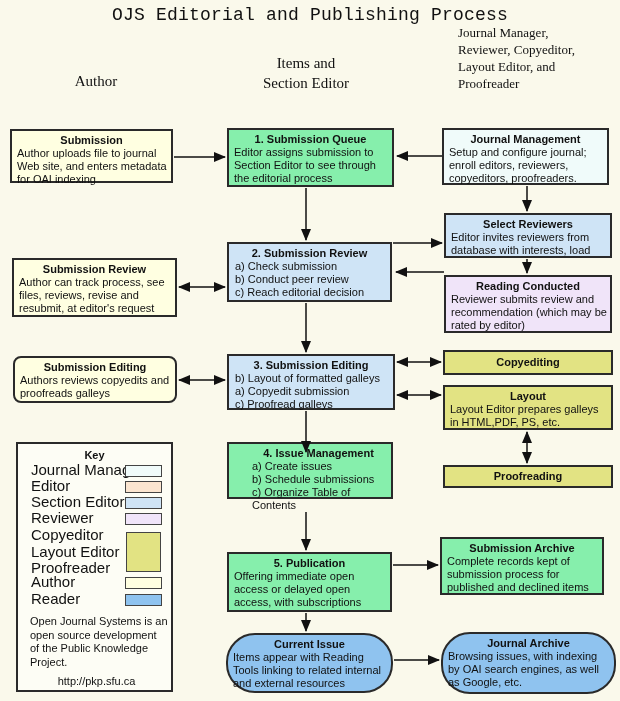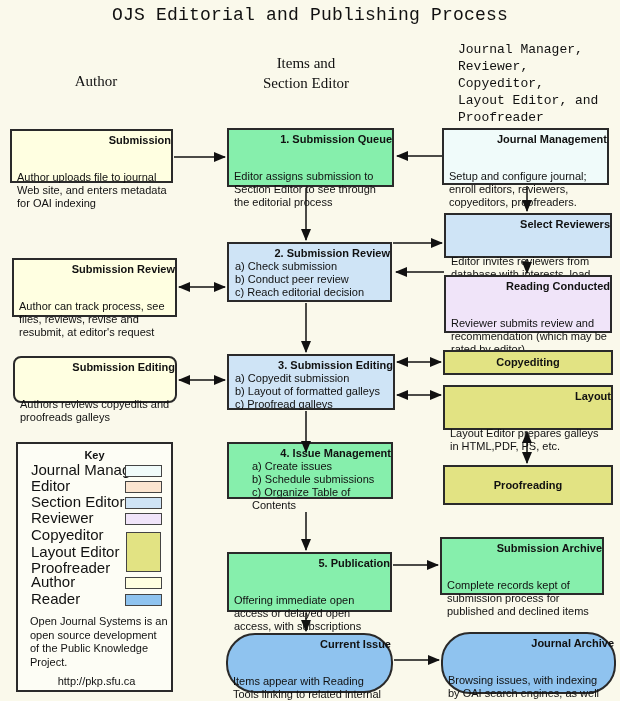--- a/index.html
+++ b/index.html
@@ -12,31 +12,31 @@
     overflow:hidden;
   }
   .serif{font-family:"Liberation Serif","DejaVu Serif",serif;}
   #diagram-title{
     position:absolute;top:5px;left:0;width:620px;
     text-align:center;font-size:18px;letter-spacing:.2px;font-family:Liberation Mono, monospace;
   }
   .col-header{position:absolute;font-size:15px;line-height:20px;}
   #author-header{left:46px;top:71px;width:100px;text-align:center;}
   #editor-header{left:231px;top:53px;width:150px;text-align:center;}
-  #manager-header{left:458px;top:41px;width:156px;font-size:13px;line-height:17px;text-align:left;font-family:Liberation Mono, monospace;}
+  #manager-header{left:458px;top:24px;width:156px;font-size:13px;line-height:17px;text-align:left;}
 
   .pbox{
     position:absolute;
     box-sizing:border-box;
     border:2px solid #2a2a2a;
     font-size:11px;
     line-height:13px;
   }
-  .pbox .bt{font-weight:bold;text-align:right;margin-top:3px;}
-  .pbox .bb{padding:0 3px 0 5px;margin-top:24px;}
+  .pbox .bt{font-weight:bold;text-align:center;margin-top:3px;}
+  .pbox .bb{padding:0 3px 0 5px;}
   .pbox .bl{padding-left:6px;}
   .titleonly{display:flex;align-items:center;justify-content:center;}
   .titleonly .bt{margin-top:0;}
 
   .c-author{background:#FFFFE1;}
   .c-editor{background:#86efac;}
   .c-sectioneditor{background:#CFE4F6;}
   .c-jm{background:#F0FBFA;}
   .c-reviewer{background:#F0E4F9;}
   .c-olive{background:#E2E383;}
@@ -50,21 +50,21 @@
   #box-review            {left:227px;top:242px;width:165px;height:60px;}
   #box-editing           {left:227px;top:354px;width:168px;height:56px;}
   #box-issue             {left:227px;top:442px;width:166px;height:57px;padding-left:17px;}
   #box-publication       {left:227px;top:552px;width:165px;height:60px;}
   #box-current-issue     {left:226px;top:633px;width:167px;height:60px;}
   #box-journal-management{left:442px;top:128px;width:167px;height:57px;}
   #box-select-reviewers  {left:444px;top:213px;width:168px;height:45px;}
   #box-review-conducted  {left:444px;top:275px;width:168px;height:58px;}
   #box-copyediting       {left:443px;top:350px;width:170px;height:25px;}
   #box-layout            {left:443px;top:385px;width:170px;height:45px;}
-  #box-proofreading      {left:443px;top:465px;width:170px;height:40px;}
+  #box-proofreading      {left:443px;top:465px;width:170px;height:23px;}
   #box-submission-archive{left:440px;top:537px;width:164px;height:58px;}
   #box-journal-archive   {left:441px;top:632px;width:175px;height:62px;}
 
   
   #key-box{left:16px;top:442px;width:157px;height:250px;background:#FDFDF5;}
   #key-box .kt{font-weight:bold;text-align:center;margin-top:5px;font-size:11px;}
   .klabel{position:absolute;left:13px;font-size:15px;text-align:center;}
   .kswatch{position:absolute;left:107px;width:37px;height:12px;border:1.5px solid #444;box-sizing:border-box;}
   #kswatch-group{position:absolute;left:108px;top:88px;width:35px;height:40px;border:1.5px solid #444;box-sizing:border-box;}
   #key-note{position:absolute;left:12px;top:171px;width:138px;font-size:11px;line-height:13.5px;}
@@ -110,22 +110,22 @@
     <div class="bb">Editor assigns submission to Section Editor to see through the editorial process</div>
   </div>
   <div id="box-review" class="pbox c-sectioneditor">
     <div class="bt">2. Submission Review</div>
     <div class="bl">a) Check submission</div>
     <div class="bl">b) Conduct peer review</div>
     <div class="bl">c) Reach editorial decision</div>
   </div>
   <div id="box-editing" class="pbox c-sectioneditor">
     <div class="bt">3. Submission Editing</div>
+    <div class="bl">b) Layout of formatted galleys</div>
     <div class="bl">a) Copyedit submission</div>
-    <div class="bl">b) Layout of formatted galleys</div>
     <div class="bl">c) Proofread galleys</div>
   </div>
   <div id="box-issue" class="pbox c-editor">
     <div class="bt">4. Issue Management</div>
     <div class="bl">a) Create issues</div>
     <div class="bl">b) Schedule submissions</div>
     <div class="bl">c) Organize Table of Contents</div>
   </div>
   <div id="box-publication" class="pbox c-editor">
     <div class="bt">5. Publication</div>

